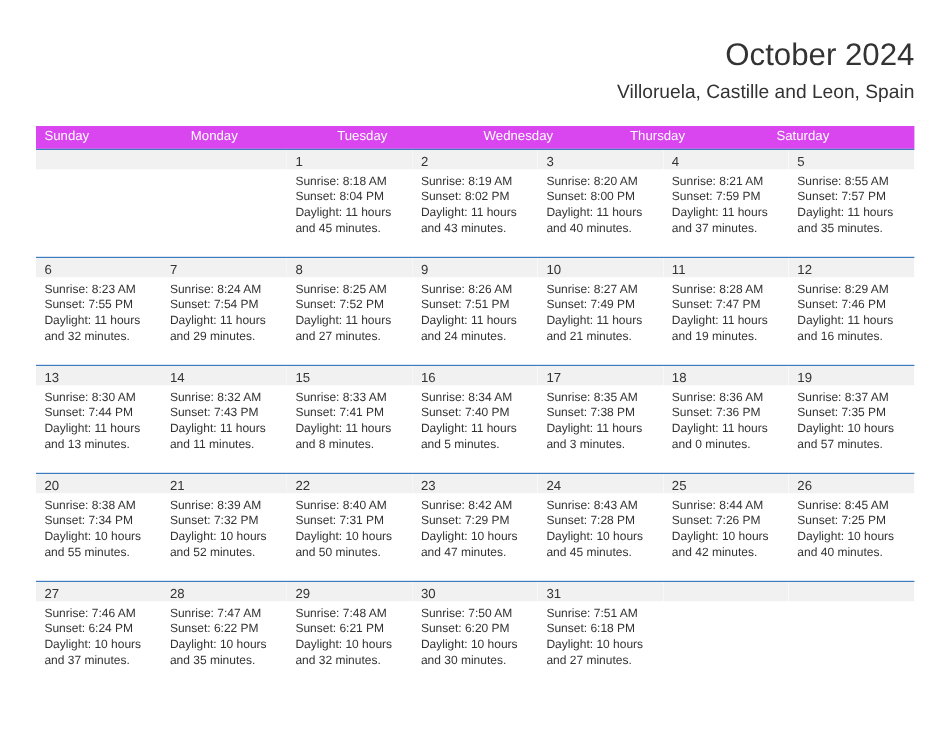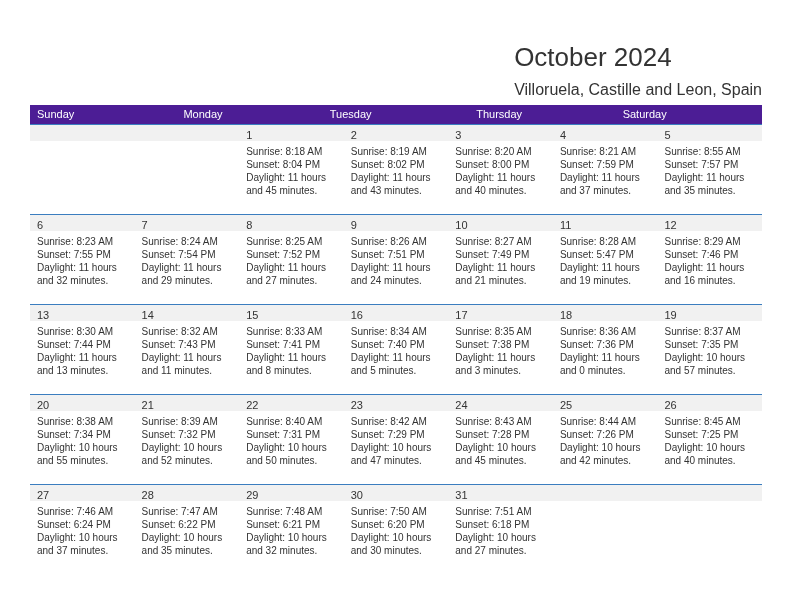--- a/index.html
+++ b/index.html
@@ -59,22 +59,22 @@
     left: 33px;
     top: 22px;
     font-size: 21px;
     color: #1c89d8;
     font-family: "Liberation Sans", sans-serif;
   }
 
   .titles {
     position: absolute;
     right: 0;
-    top: 16px;
-    text-align: left;
+    top: 4px;
+    text-align: right;
   }
   .cal-title {
     font-size: 26px;
     color: #333333;
     line-height: 30px;
     white-space: nowrap;
   }
   .cal-subtitle {
     margin-top: 10px;
     font-size: 16px;
@@ -85,21 +85,21 @@
 
   
   .calendar {
     position: absolute;
     left: 30px;
     top: 105px;
     width: 732px;
   }
   .dow-row {
     display: flex;
-    background: #4c1d95;
+    background: #d946ef;
     height: 19px;
   }
   .dow {
     flex: 1 1 0;
     color: #ffffff;
     font-size: 11px;
     line-height: 19px;
     padding-left: 7px;
     box-sizing: border-box;
     white-space: nowrap;
@@ -157,20 +157,21 @@
     </div>
 
   </div>
 
   <div class="calendar">
 
     <div class="dow-row">
       <div class="dow">Sunday</div>
       <div class="dow">Monday</div>
       <div class="dow">Tuesday</div>
+      <div class="dow">Wednesday</div>
       <div class="dow">Thursday</div>
       <div class="dow">Saturday</div>
     </div>
 
     <div class="week">
       <div class="cell empty">
         <div class="daynum-band"><span class="daynum"></span></div>
         <div class="cell-body">
           <div></div>
           <div></div>
@@ -277,21 +278,21 @@
           <div>Sunrise: 8:27 AM</div>
           <div>Sunset: 7:49 PM</div>
           <div>Daylight: 11 hours</div>
           <div>and 21 minutes.</div>
         </div>
       </div>
       <div class="cell">
         <div class="daynum-band"><span class="daynum">11</span></div>
         <div class="cell-body">
           <div>Sunrise: 8:28 AM</div>
-          <div>Sunset: 5:47 PM</div>
+          <div>Sunset: 7:47 PM</div>
           <div>Daylight: 11 hours</div>
           <div>and 19 minutes.</div>
         </div>
       </div>
       <div class="cell">
         <div class="daynum-band"><span class="daynum">12</span></div>
         <div class="cell-body">
           <div>Sunrise: 8:29 AM</div>
           <div>Sunset: 7:46 PM</div>
           <div>Daylight: 11 hours</div>

